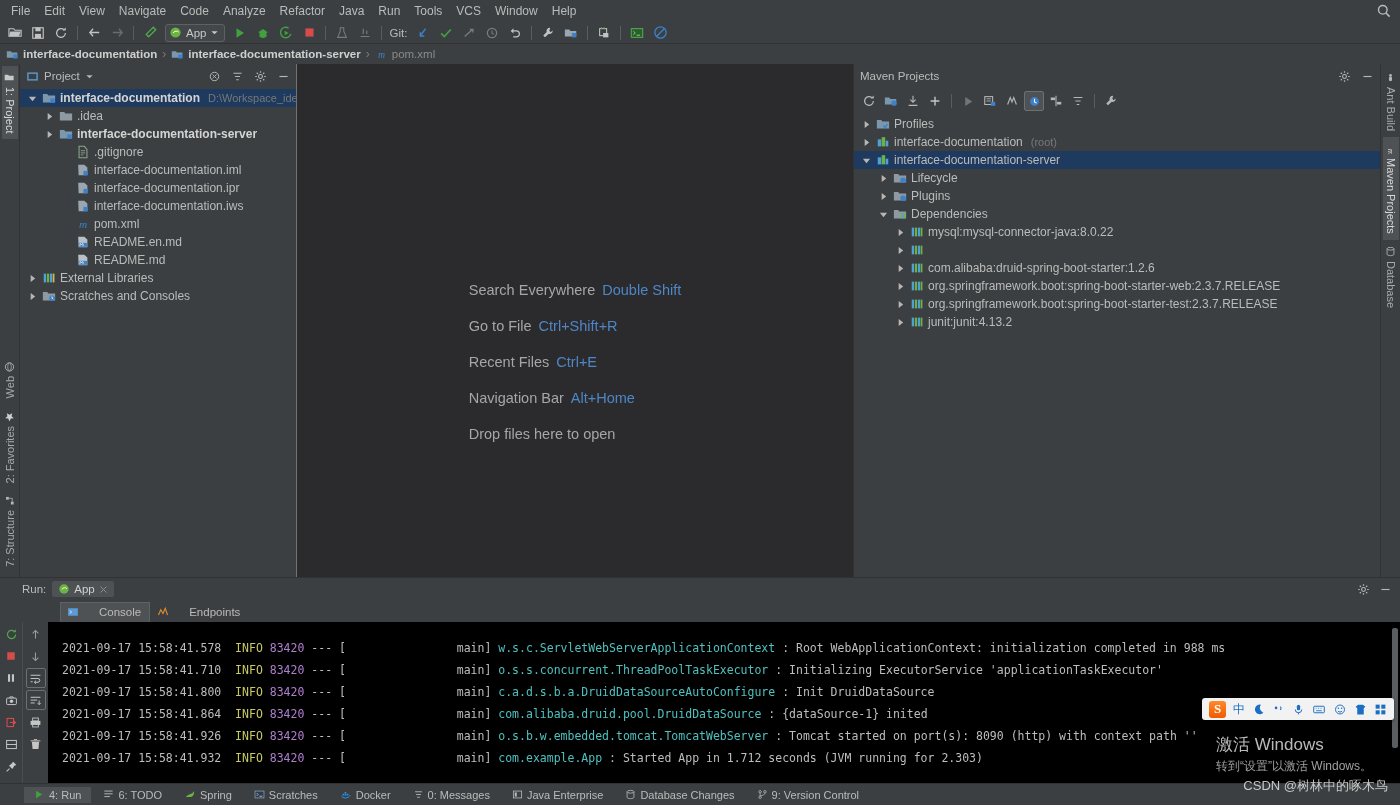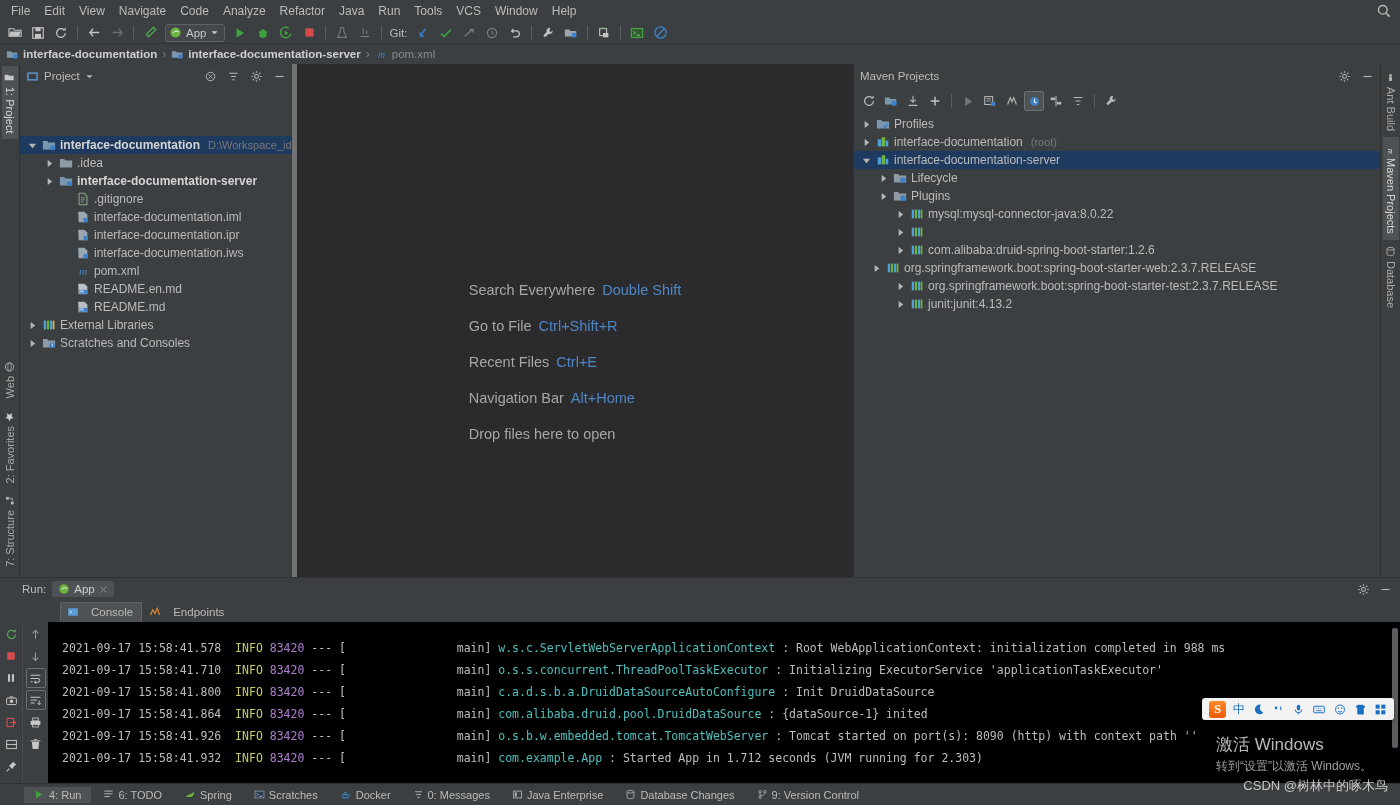--- a/index.html
+++ b/index.html
@@ -75,21 +75,21 @@
   .panelhdr {
     height: 24px; display: flex; align-items: center; background: #3c3f41;
     padding: 0 4px 0 6px; gap: 5px;
   }
   .panelhdr .title { font-size: 11.5px; color: #bbbbbb; }
   .panelhdr .grow { flex: 1; }
   .hbtn { width: 18px; height: 18px; display: flex; align-items: center; justify-content: center; border-radius: 2px; }
 
   .project-panel {
     width: 277px; flex: 0 0 277px; background: #3c3f41;
-    display: flex; flex-direction: column; border-right: 5px solid #737373; gap: 47px;
+    display: flex; flex-direction: column; border-right: 1px solid #737373;
   }
   .tree { flex: 1; overflow: hidden; padding-top: 1px; font-size: 12px; }
   .trow {
     height: 18px; display: flex; align-items: center; gap: 4px; padding-right: 4px;
     white-space: nowrap;
   }
   .trow.sel-strong { background: #1f3a5f; }
   .twist { width: 12px; height: 12px; flex: 0 0 12px; display: flex; align-items: center; justify-content: center; }
   .tlabel { color: #bbbbbb; }
   .tlabel.b { font-weight: bold; color: #d4d4d4; }
@@ -123,21 +123,21 @@
   .runhdr { height: 22px; display: flex; align-items: center; padding-left: 22px; gap: 6px; position: relative; }
   .runhdr .runlbl { font-size: 11.5px; color: #bbbbbb; }
   .runtab {
     display: flex; align-items: center; gap: 4px; padding: 2px 6px; font-size: 11.5px;
     background: #4e5254; border-radius: 2px; color: #d0d0d0;
   }
   .runhdr .right { position: absolute; right: 6px; display: flex; gap: 4px; }
 
   .subtabs { height: 22px; display: flex; align-items: flex-end; padding-left: 60px; gap: 0px; }
   .subtab {
-    display: flex; align-items: center; gap: 12px; font-size: 11.5px; color: #bbbbbb;
+    display: flex; align-items: center; gap: 20px; font-size: 11.5px; color: #bbbbbb;
     padding: 3px 8px 3px 6px; border: 1px solid transparent;
   }
   .subtab.sel { background: #4e5254; border: 1px solid #5d6264; border-bottom-color: #4e5254; }
 
   .console-area { flex: 1; display: flex; min-height: 0; position: relative; }
   .gutter-left {
     width: 22px; flex: 0 0 22px; background: #3c3f41; display: flex; flex-direction: column;
     align-items: center; gap: 2px; padding-top: 2px;
   }
   .gutter-left2 {
@@ -746,20 +746,34 @@
               <svg width="9" height="9" viewBox="0 0 10 10">
                 <path d="M3 1v8l5-4z" fill="#b6b6b6"></path>
               </svg>
             </span>
             <span class="tico"><svg width="14" height="14" viewBox="0 0 16 16">
                 <path d="M1 3.5h5l1.2 1.5H15v8H1z" fill="#8d9aa3"></path>
                 <circle cx="11.5" cy="10.5" r="3.2" fill="#3c81c9"></circle>
               </svg></span>
             <span class="tlabel">Plugins</span>
           </div>
+          <div class="trow" style="padding-left: 23px;">
+            <span class="twist">
+              <svg width="9" height="9" viewBox="0 0 10 10">
+                <path d="M1 3h8L5 8z" fill="#b6b6b6"></path>
+              </svg>
+            </span>
+            <span class="tico"><svg width="14" height="14" viewBox="0 0 16 16">
+                <path d="M1 3.5h5l1.2 1.5H15v8H1z" fill="#8d9aa3"></path>
+                <rect x="9" y="7" width="1.6" height="6" fill="#6db33f"></rect>
+                <rect x="11" y="7" width="1.6" height="6" fill="#4fa0d8"></rect>
+                <rect x="13" y="7" width="1.4" height="6" fill="#6db33f"></rect>
+              </svg></span>
+            <span class="tlabel">Dependencies</span>
+          </div>
           <div class="trow" style="padding-left: 40px;">
             <span class="twist">
               <svg width="9" height="9" viewBox="0 0 10 10">
                 <path d="M3 1v8l5-4z" fill="#b6b6b6"></path>
               </svg>
             </span>
             <span class="tico"><svg width="14" height="14" viewBox="0 0 16 16">
                 <rect x="2" y="3" width="2.6" height="10" fill="#4fa0d8"></rect>
                 <rect x="5.5" y="3" width="2.6" height="10" fill="#6db33f"></rect>
                 <rect x="9" y="3" width="2.6" height="10" fill="#4fa0d8"></rect>
@@ -787,21 +801,21 @@
               </svg>
             </span>
             <span class="tico"><svg width="14" height="14" viewBox="0 0 16 16">
                 <rect x="2" y="3" width="2.6" height="10" fill="#4fa0d8"></rect>
                 <rect x="5.5" y="3" width="2.6" height="10" fill="#6db33f"></rect>
                 <rect x="9" y="3" width="2.6" height="10" fill="#4fa0d8"></rect>
                 <rect x="12.2" y="3" width="2" height="10" fill="#6db33f"></rect>
               </svg></span>
             <span class="tlabel">com.alibaba:druid-spring-boot-starter:1.2.6</span>
           </div>
-          <div class="trow" style="padding-left: 16px;">
+          <div class="trow" style="padding-left: 40px;">
             <span class="twist">
               <svg width="9" height="9" viewBox="0 0 10 10">
                 <path d="M3 1v8l5-4z" fill="#b6b6b6"></path>
               </svg>
             </span>
             <span class="tico"><svg width="14" height="14" viewBox="0 0 16 16">
                 <rect x="2" y="3" width="2.6" height="10" fill="#4fa0d8"></rect>
                 <rect x="5.5" y="3" width="2.6" height="10" fill="#6db33f"></rect>
                 <rect x="9" y="3" width="2.6" height="10" fill="#4fa0d8"></rect>
                 <rect x="12.2" y="3" width="2" height="10" fill="#6db33f"></rect>

